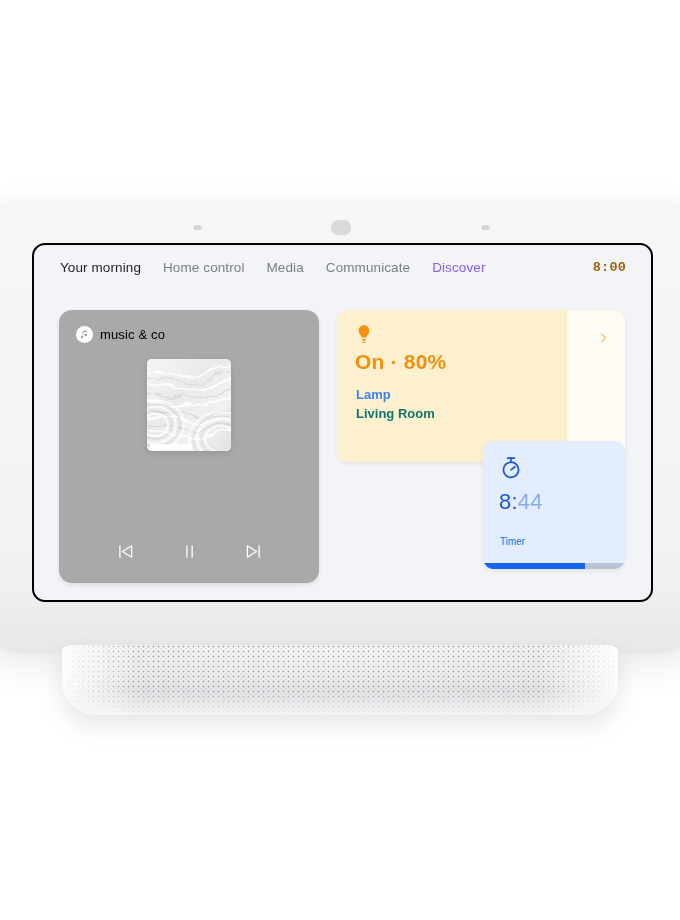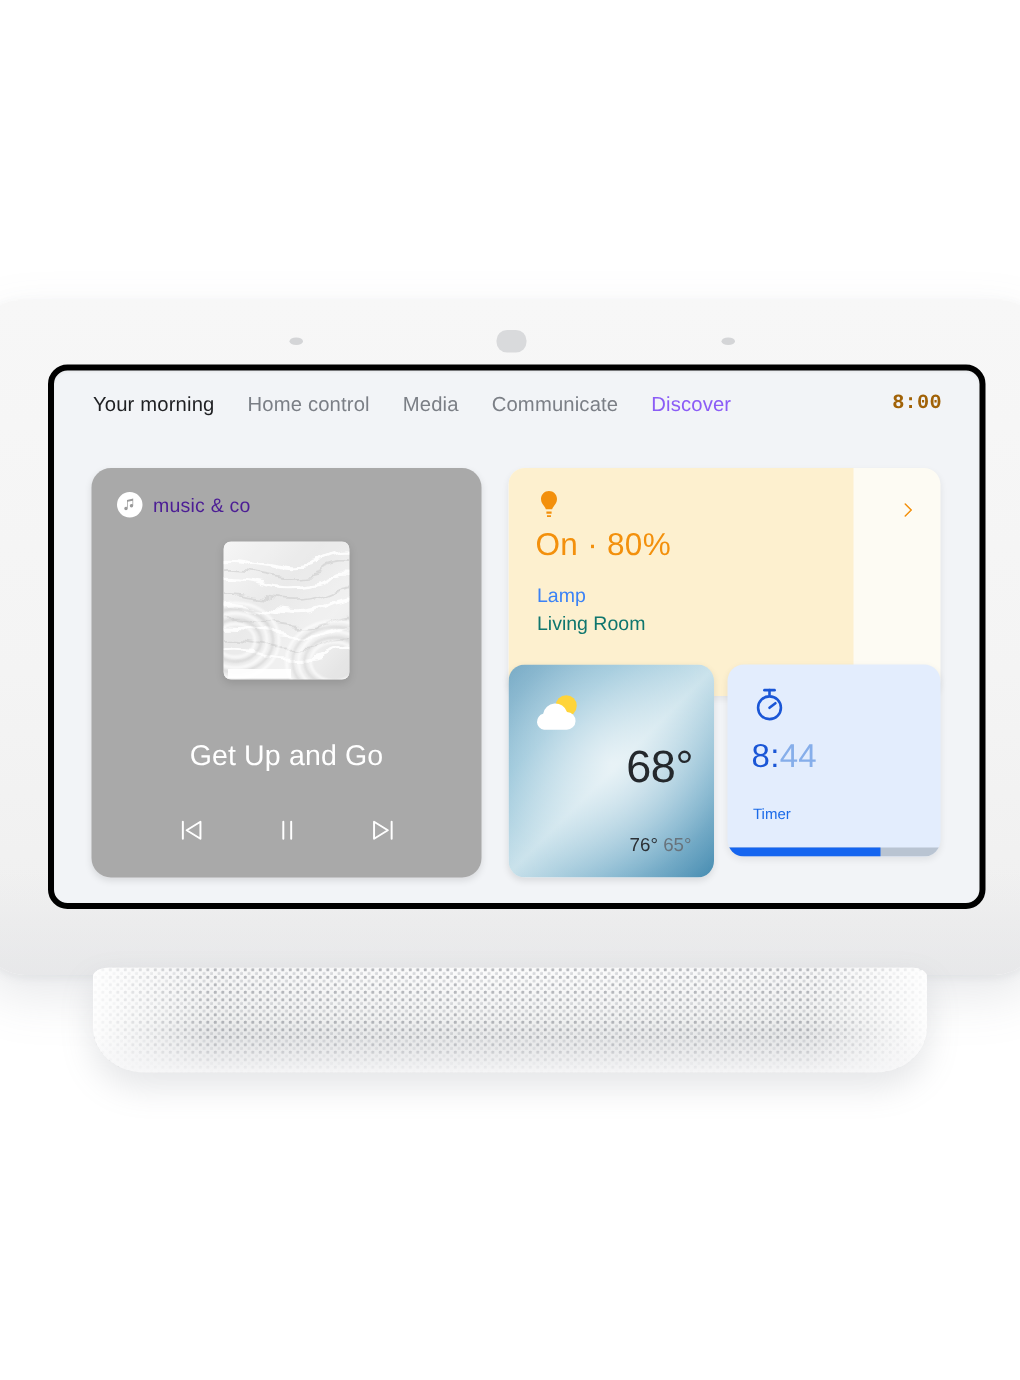--- a/index.html
+++ b/index.html
@@ -60,21 +60,21 @@
     border-radius: 7px;
     background: #d9dadc;
   }
 
   
   .screen {
     position: absolute;
     left: 32px; top: 243px;
     width: 617px; height: 355px;
     background: #f2f4f7;
-    border: 4px solid #000000;
+    border: 2px solid #000000;
     border-radius: 13px;
     overflow: hidden;
     box-shadow: inset 0 1px 2px rgba(0,0,0,0.05);
   }
 
   
   .navbar {
     position: absolute;
     left: 0; top: 0;
     width: 100%; height: 44px;
@@ -126,21 +126,21 @@
   }
   .music-brand-badge {
     width: 17px; height: 17px;
     border-radius: 50%;
     background: #ffffff;
     display: flex; align-items: center; justify-content: center;
     flex: 0 0 auto;
   }
   .music-brand-label {
     font-size: 13px;
-    color: #4c1d95;
+    color: #000000;
     letter-spacing: 0.15px;
   }
   .album-art {
     position: absolute;
     left: 88px; top: 49px;
     width: 84px; height: 92px;
     border-radius: 5px;
     overflow: hidden;
     background: #e7e7e7;
     box-shadow: 0 2px 6px rgba(0,0,0,0.12);
@@ -175,20 +175,21 @@
 
   
   .lamp-card {
     position: absolute;
     left: 303px; top: 21px;
     width: 288px; height: 152px;
     border-radius: 11px;
     background: #fdfbf3;
     box-shadow: 0 2px 5px rgba(0,0,0,0.07);
     overflow: hidden;
+    font-weight: bold;
   }
   .lamp-fill {
     position: absolute;
     left: 0; top: 0; bottom: 0;
     width: 80%;
     background: #fdf0cf;
   }
   .lamp-bulb-icon {
     position: absolute;
     left: 19px; top: 14px;
@@ -424,21 +425,20 @@
               <g stroke="#c4c4c4" stroke-width="0.9">
                 <ellipse cx="74" cy="80" rx="20" ry="16"></ellipse>
                 <ellipse cx="74" cy="80" rx="28" ry="23"></ellipse>
               </g>
             </g>
             <rect width="84" height="92" fill="#ffffff" opacity="0.16"></rect>
           </svg>
           <div class="album-art-strip"></div>
         </div>
 
-        <div class="track-title">Get Up and Go</div>
 
         <div class="transport">
           <div class="transport-btn">
             <svg viewBox="0 0 24 24" width="21" height="21" aria-hidden="true">
               <path d="M19 5.5v13L8.5 12z" fill="none" stroke="#ffffff" stroke-width="1.5" stroke-linejoin="round"></path>
               <path d="M5.6 5.5v13" fill="none" stroke="#ffffff" stroke-width="1.5" stroke-linecap="round"></path>
             </svg>
           </div>
           <div class="transport-btn">
             <svg viewBox="0 0 24 24" width="21" height="21" aria-hidden="true">
@@ -468,33 +468,20 @@
         <div class="lamp-name">Lamp</div>
         <div class="lamp-room">Living Room</div>
 
         <div class="lamp-chevron">
           <svg viewBox="0 0 24 24" width="12" height="16" aria-hidden="true">
             <path d="M9 4l8 8-8 8" fill="none" stroke="#f3900c" stroke-width="2" stroke-linecap="round" stroke-linejoin="round"></path>
           </svg>
         </div>
       </div>
 
-      <div class="weather-card">
-        <div class="weather-icon">
-          <svg viewBox="0 0 38 29" width="38" height="29" aria-hidden="true">
-            <circle cx="24.5" cy="10.5" r="7" fill="#ffd43a"></circle>
-            <path d="M12 26.5h12.6a5.9 5.9 0 0 0 .4-11.8 8.2 8.2 0 0 0-15.9 1.2 5.4 5.4 0 0 0 .6 10.6z" fill="#ffffff"></path>
-          </svg>
-        </div>
-        <div class="weather-temp">68°</div>
-        <div class="weather-hilo">
-          <span>76°</span>
-          <span class="lo">65°</span>
-        </div>
-      </div>
 
       <div class="timer-card">
         <div class="timer-icon">
           <svg viewBox="0 0 24 26" width="22" height="24" aria-hidden="true">
             <path d="M8.3 2.2h7.4" stroke="#1a56d6" stroke-width="1.9" stroke-linecap="round" fill="none"></path>
             <path d="M12 2.2v3.1" stroke="#1a56d6" stroke-width="1.9" stroke-linecap="round" fill="none"></path>
             <circle cx="12" cy="15" r="8.3" fill="none" stroke="#1a56d6" stroke-width="1.9"></circle>
             <path d="M12 15l4.3-3.3" stroke="#1a56d6" stroke-width="1.9" stroke-linecap="round" fill="none"></path>
           </svg>
         </div>

